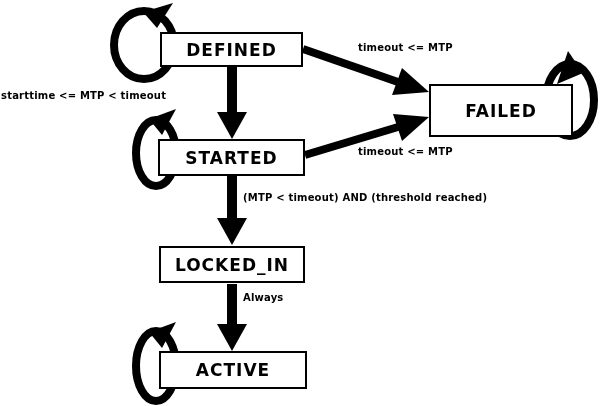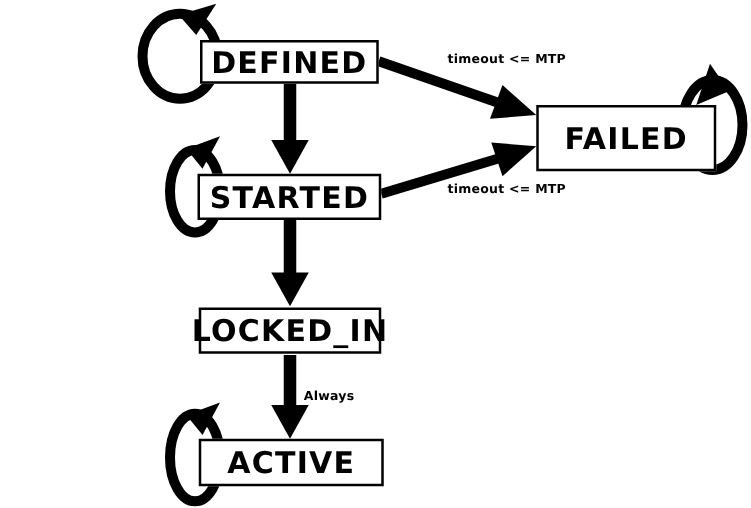--- a/index.html
+++ b/index.html
@@ -26,21 +26,21 @@
   .state-box {
     position: absolute;
     z-index: 2;
     box-sizing: border-box;
     background: #ffffff;
     border: 2px solid #000000;
     display: flex;
     align-items: center;
     justify-content: center;
     font-weight: bold;
-    font-size: 24px;
+    font-size: 17px;
     letter-spacing: 1px;
     color: #000000;
     white-space: nowrap;
   }
   .state-defined   { left: 160px; top: 32px;  width: 143px; height: 35px; }
   .state-started   { left: 158px; top: 139px; width: 147px; height: 37px; }
   .state-locked-in { left: 159px; top: 246px; width: 146px; height: 37px; text-align: right; }
   .state-active    { left: 159px; top: 351px; width: 148px; height: 38px; }
   .state-failed    { left: 429px; top: 84px;  width: 144px; height: 53px; }
   .edge-label {
@@ -49,21 +49,21 @@
     font-weight: bold;
     font-size: 10px;
     color: #000000;
     white-space: nowrap;
     letter-spacing: 0.2px;
   }
   .lbl-defined-failed   { left: 358px; top: 42px;  }
   .lbl-defined-started  { left: 1px;   top: 90px;  }
   .lbl-started-failed   { left: 358px; top: 146px; }
   .lbl-started-locked   { left: 243px; top: 192px; }
-  .lbl-locked-active    { left: 243px; top: 312px; }
+  .lbl-locked-active    { left: 243px; top: 292px; }
 </style>
 </head>
 <body>
 
 <div class="stage">
 
   <svg class="edges-svg" viewBox="0 0 601 406" xmlns="http://www.w3.org/2000/svg">
 
     <ellipse cx="144" cy="45" rx="30" ry="34" fill="none" stroke="#000" stroke-width="8"></ellipse>
     <polygon points="173,3 143,12 157,28" fill="#000"></polygon>
@@ -103,16 +103,18 @@
     <span>STARTED</span>
   </div>
   <div class="state-box state-locked-in">
     <span>LOCKED_IN</span>
   </div>
   <div class="state-box state-active">
     <span>ACTIVE</span>
   </div>
 
   <div class="edge-label lbl-defined-failed">timeout &lt;= MTP</div>
+  <div class="edge-label lbl-defined-started">starttime &lt;= MTP &lt; timeout</div>
   <div class="edge-label lbl-started-failed">timeout &lt;= MTP</div>
+  <div class="edge-label lbl-started-locked">(MTP &lt; timeout) AND (threshold reached)</div>
   <div class="edge-label lbl-locked-active">Always</div>
 
 </div>
 
 </body></html>

